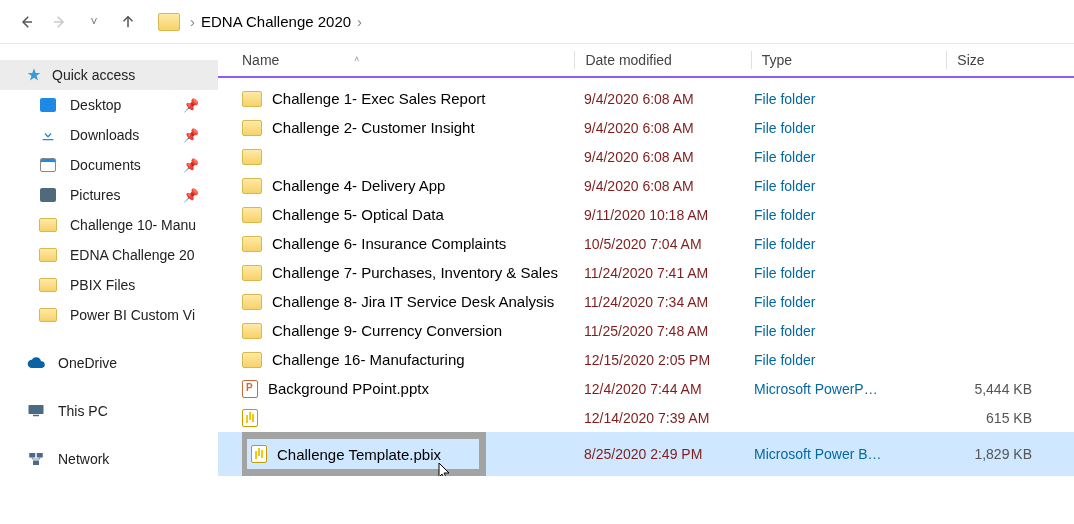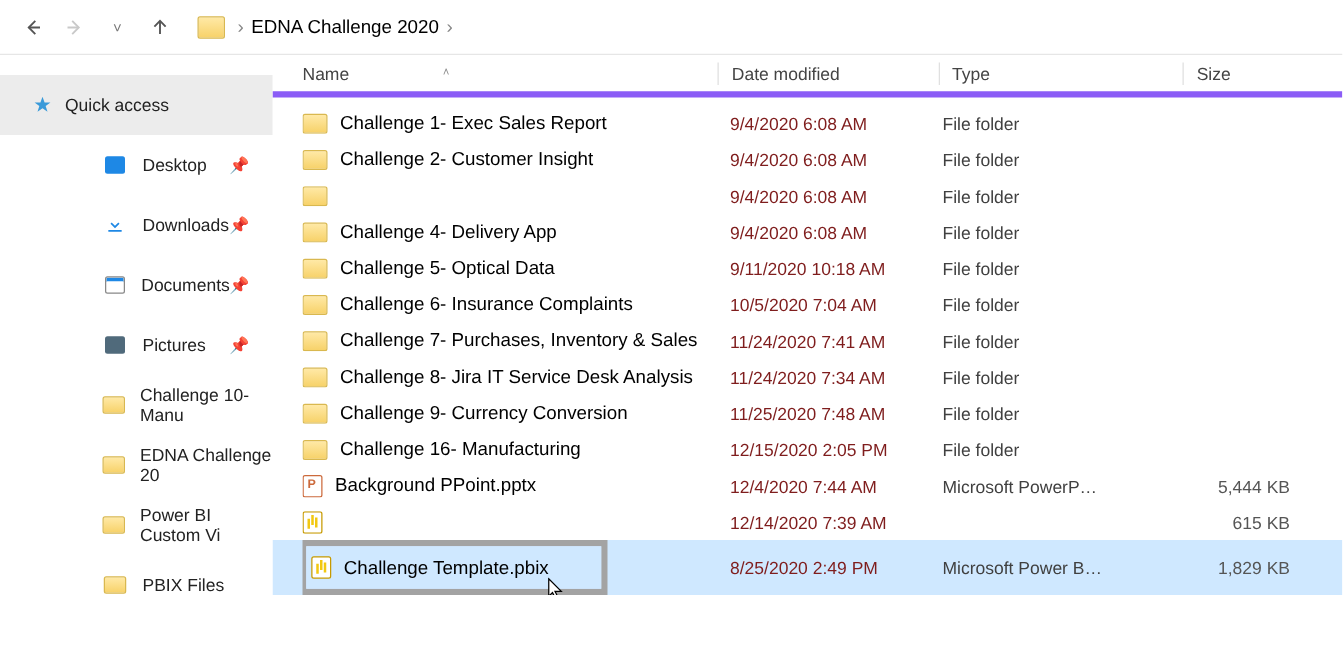--- a/index.html
+++ b/index.html
@@ -45,26 +45,26 @@
 
   .sidebar {
     width: 218px; flex: none;
     padding-top: 16px;
     font-size: 14px;
     color: #222;
   }
   .sb-group { margin-bottom: 18px; }
   .sb-head, .sb-item {
     display: flex; align-items: center;
-    height: 48px;
+    height: 30px;
     padding-left: 26px;
   }
   .sb-head { background: #ececec; font-size: 14px; }
   .sb-head.qa svg { margin-right: 10px; }
-  .sb-item { padding-left: 38px; margin-left: 44px; }
+  .sb-item { padding-left: 38px; }
   .sb-item .pin {
     margin-left: auto; margin-right: 18px;
     color: #9a9a9a; font-size: 13px;
   }
   .sb-icon { width: 20px; height: 18px; display: flex; align-items: center; justify-content:center; margin-right: 12px; }
   .fld {
     width: 18px; height: 14px;
     background: linear-gradient(180deg,#ffe9a6,#f7d26a);
     border: 1px solid #d9b84f; border-radius: 2px;
   }
@@ -75,42 +75,42 @@
   .docs-ic { background:#fff; border:1px solid #888; box-shadow: inset 0 3px 0 #1e88e5; }
   .pics-ic { background:#506a7b; }
   .cloud-ic svg,.pc-ic svg,.net-ic svg{display:block}
 
   .sb-sep { height: 18px; }
 
   .content { flex: 1; overflow: hidden; }
   .cols {
     display: flex; align-items: center;
     height: 34px;
-    border-bottom: 5px solid #8b5cf6;
+    border-bottom: 2px solid #8b5cf6;
     color: #444;
     padding-left: 24px;
     font-size: 14px;
   }
   .col-name { width: 342px; display:flex; align-items:center; }
   .col-date { width: 170px; }
   .col-type { width: 190px; }
   .col-size { width: 120px; text-align: left; }
   .sort-ind { margin-left: 72px; color:#8a8a8a; font-size:11px; }
   .col-sep { width:1px; height:18px; background:#e0e0e0; margin-right:10px; }
 
   .rows { padding-top: 6px; }
   .row {
     display: flex; align-items: center;
     height: 29px;
     padding-left: 24px;
     font-size: 15px;
   }
   .row .c-name { width: 342px; display:flex; align-items:center; white-space:nowrap; overflow:hidden; }
   .row .c-date { width: 170px; color:#7f1d1d; font-size:14px; }
-  .row .c-type { width: 190px; color:#404040; font-size:14px; white-space:nowrap; overflow:hidden; text-overflow:ellipsis;}
+  .row .c-type { width: 190px; color:#0369a1; font-size:14px; white-space:nowrap; overflow:hidden; text-overflow:ellipsis;}
   .row .c-size { width: 120px; color:#555; text-align:right; padding-right:32px; font-size:14px;}
   .ficon {
     width: 20px; height: 16px; margin-right: 10px;
     display:flex; align-items:center; justify-content:center;
     flex: none;
   }
   .ficon.folder {
     background: linear-gradient(180deg,#ffe9a6,#f7d26a);
     border:1px solid #d9b84f; border-radius:2px;
   }
@@ -119,21 +119,21 @@
   }
   .ficon.pptx::after{content:"P";position:absolute;left:3px;top:1px;font-size:10px;color:#cc6a3c;font-weight:bold;}
   .ficon.pbix {
     width:16px;height:18px;background:#fff;border:1px solid #c79a00;border-radius:2px;position:relative;
   }
   .ficon.pbix::after{content:"";position:absolute;left:3px;top:5px;width:2px;height:8px;background:#f2c811;box-shadow:3px -3px 0 #f2c811,6px -1px 0 #f2c811;}
 
   .row.selected { background:#cfe8ff; }
 
   .highlight-wrap {
-    border: 5px solid #a3a3a3;
+    border: 7px solid #a3a3a3;
     background:#0a5cd6;
     width: 246px;
     height: 44px;
     display:flex; align-items:center;
     margin-left: -2px;
   }
   .highlight-inner {
     background:#cfe8ff;
     width:100%; height:100%;
     display:flex; align-items:center;
@@ -225,27 +225,27 @@
       <div class="sb-item">
         <span class="sb-icon">
             <span class="fld"></span>
           </span>
         <span>EDNA Challenge 20</span>
       </div>
       <div class="sb-item">
         <span class="sb-icon">
             <span class="fld"></span>
           </span>
+        <span>PBIX Files</span>
+      </div>
+      <div class="sb-item">
+        <span class="sb-icon">
+            <span class="fld"></span>
+          </span>
         <span>Power BI Custom Vi</span>
-      </div>
-      <div class="sb-item">
-        <span class="sb-icon">
-            <span class="fld"></span>
-          </span>
-        <span>PBIX Files</span>
       </div>
     </div>
 
     <div class="sb-item" style="padding-left:26px">
       <span class="sb-icon cloud-ic">
           <svg width="20" height="14" viewBox="0 0 24 16" fill="#0a64a4">
             <path d="M7 14a5 5 0 0 1 0-10 6 6 0 0 1 11 2 4 4 0 0 1 1 8H7z"></path>
           </svg>
         </span>
       <span>OneDrive</span>

